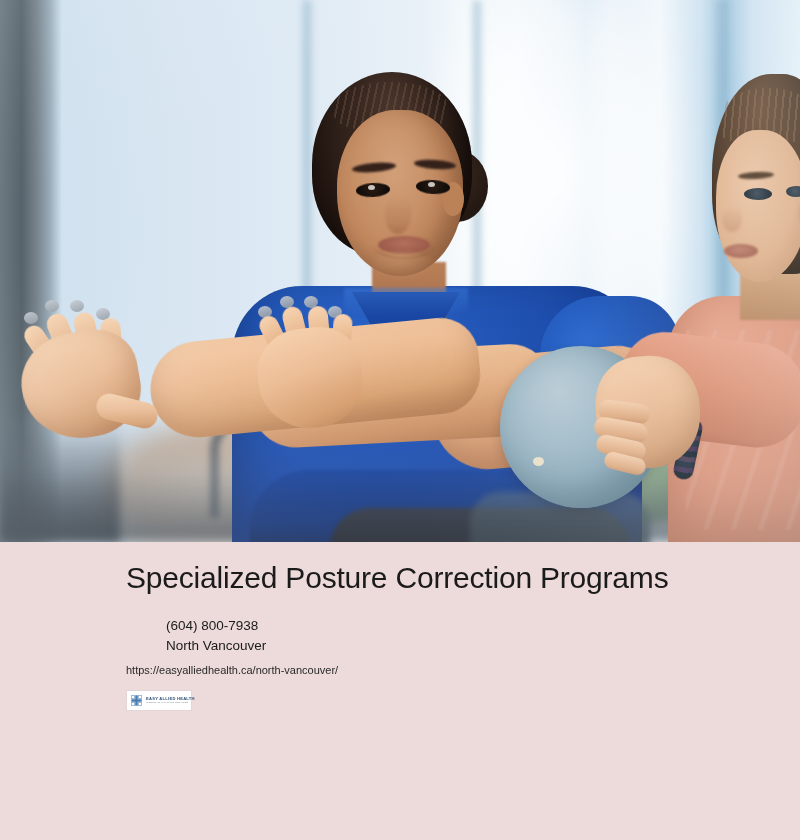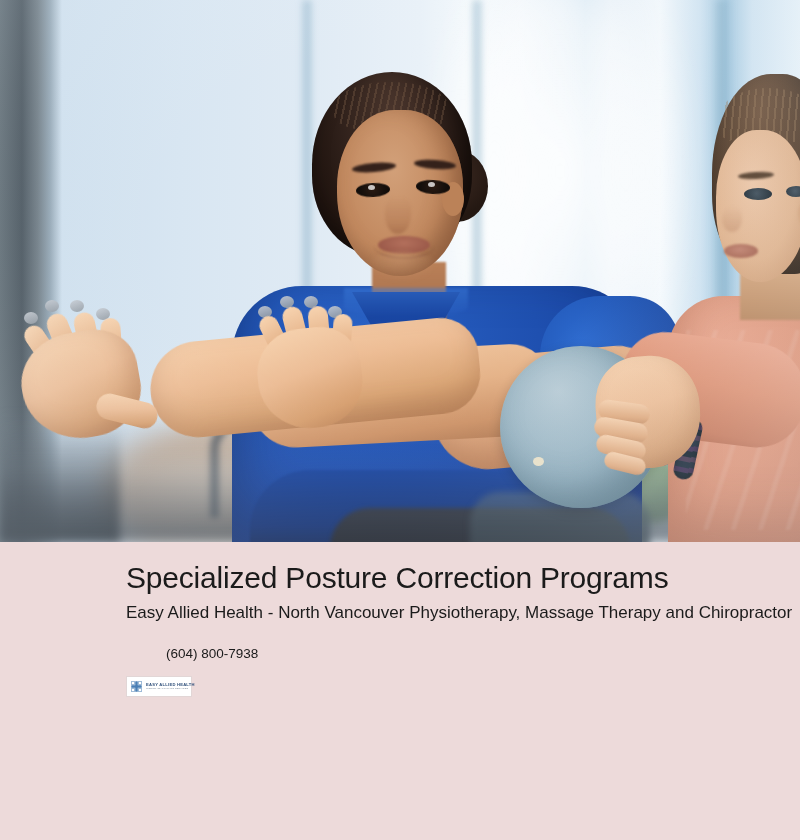--- a/index.html
+++ b/index.html
@@ -690,26 +690,27 @@
     <div class="gf gf4"></div>
 
     <div class="hero-soft"></div>
   </div>
 
   <div class="panel">
     <div class="panel-inner">
 
       <h1 class="title">Specialized Posture Correction Programs</h1>
 
-      <p class="subtitle">Easy Allied Health - North Vancouver Physiotherapy, Massage Therapy and Chiropractor</p>
 
       <ul class="contact">
         <li>(604) 800-7938</li>
+        <li>North Vancouver</li>
       </ul>
 
+      <div class="url">https://easyalliedhealth.ca/north-vancouver/</div>
 
       <div class="badge">
         <span class="badge-mark">
           <svg width="11" height="11" viewBox="0 0 22 22" aria-hidden="true">
             <rect x="8.5" y="0.5" width="5" height="21" rx="1" fill="#4a7fb5"></rect>
             <rect x="0.5" y="8.5" width="21" height="5" rx="1" fill="#4a7fb5"></rect>
             <rect x="0.5" y="0.5" width="7" height="7" rx="1" fill="#ffffff" stroke="#4a7fb5" stroke-width="1.4"></rect>
             <rect x="14.5" y="0.5" width="7" height="7" rx="1" fill="#ffffff" stroke="#4a7fb5" stroke-width="1.4"></rect>
             <rect x="0.5" y="14.5" width="7" height="7" rx="1" fill="#ffffff" stroke="#4a7fb5" stroke-width="1.4"></rect>
             <rect x="14.5" y="14.5" width="7" height="7" rx="1" fill="#ffffff" stroke="#4a7fb5" stroke-width="1.4"></rect>

